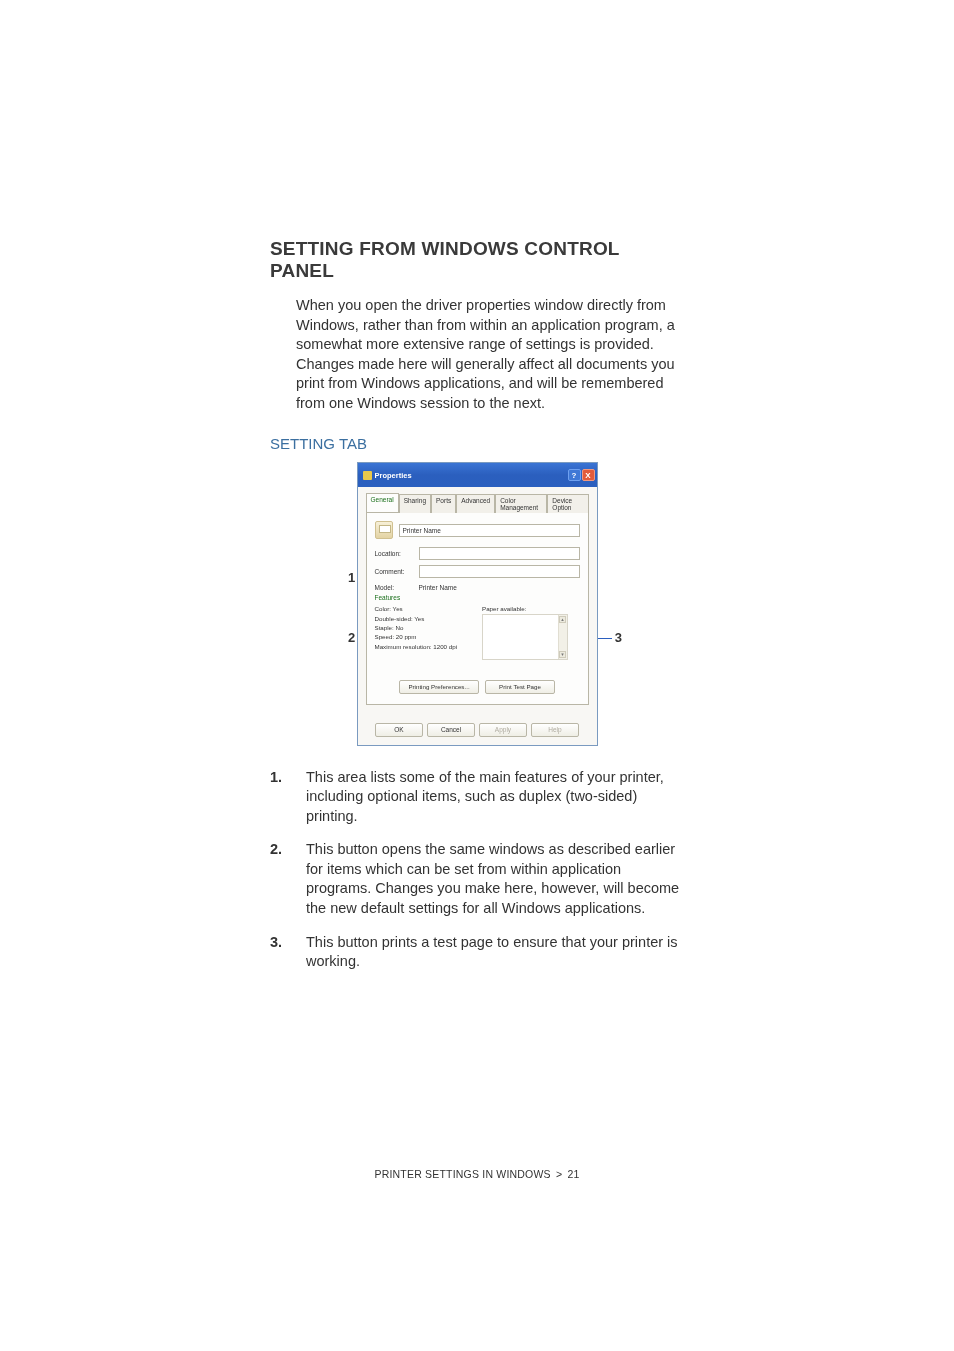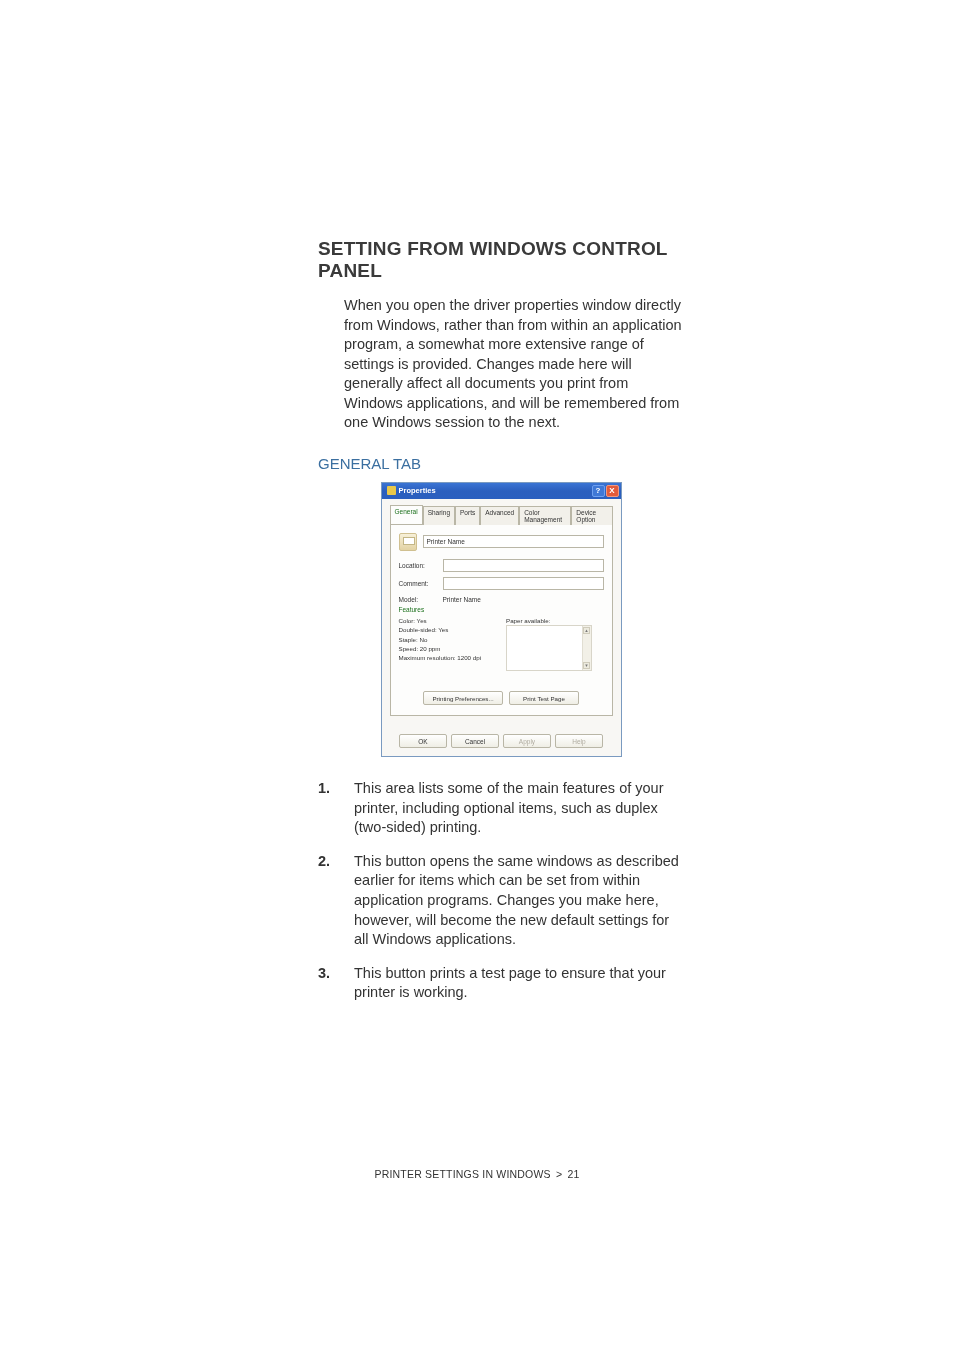--- a/index.html
+++ b/index.html
@@ -10,21 +10,20 @@
   body {
     width: 954px;
     height: 1351px;
     background: #ffffff;
     font-family: Arial, Helvetica, sans-serif;
     color: #333333;
     position: relative;
   }
   .page-content {
     padding: 238px 270px 0 270px;
-    margin-left: 48px;
   }
   .section-heading {
     font-size: 19px;
     font-weight: bold;
     color: #3a3a3a;
     margin-bottom: 14px;
     letter-spacing: 0.2px;
   }
   .intro-para {
     font-size: 14.5px;
@@ -49,21 +48,21 @@
   
   .dialog {
     width: 241px;
     border: 1px solid #7a9ac0;
     background: #efeeeb;
     font-size: 7px;
     font-family: "Tahoma", Arial, sans-serif;
     position: relative;
   }
   .titlebar {
-    height: 16px;
+    height: 24px;
     background: linear-gradient(to bottom, #3a74d4, #2b5fbe 50%, #2a5fbf);
     color: #fff;
     display: flex;
     align-items: center;
     padding: 0 2px 0 5px;
     justify-content: space-between;
   }
   .titlebar-left {
     display: flex;
     align-items: center;
@@ -290,21 +289,21 @@
   }
   .footer .sep { margin: 0 2px; }
 </style>
 </head>
 <body>
 
 <div class="page-content">
   <h2 class="section-heading">SETTING FROM WINDOWS CONTROL PANEL</h2>
   <p class="intro-para">When you open the driver properties window directly from Windows, rather than from within an application program, a somewhat more extensive range of settings is provided. Changes made here will generally affect all documents you print from Windows applications, and will be remembered from one Windows session to the next.</p>
 
-  <h3 class="subsection-heading">GENERAL TAB</h3>
+  <h3 class="subsection-heading">SETTING TAB</h3>
 
   <div class="dialog-wrap">
 
     <span class="callout-num" style="left:78px; top:108px;">1</span>
     <span class="callout-line" style="left:88px; top:116px; width:26px;"></span>
 
     <span class="callout-num" style="left:78px; top:168px;">2</span>
     <span class="callout-line" style="left:88px; top:176px; width:77px;"></span>
 
     <span class="callout-num" style="right:62px; top:168px;">3</span>

